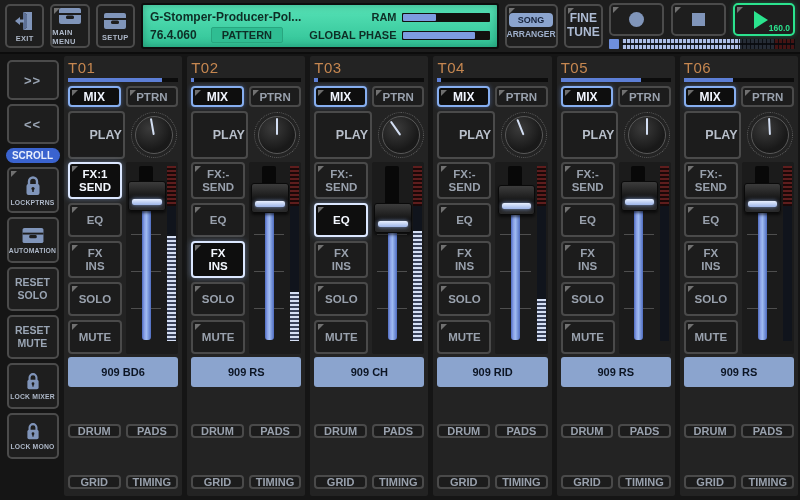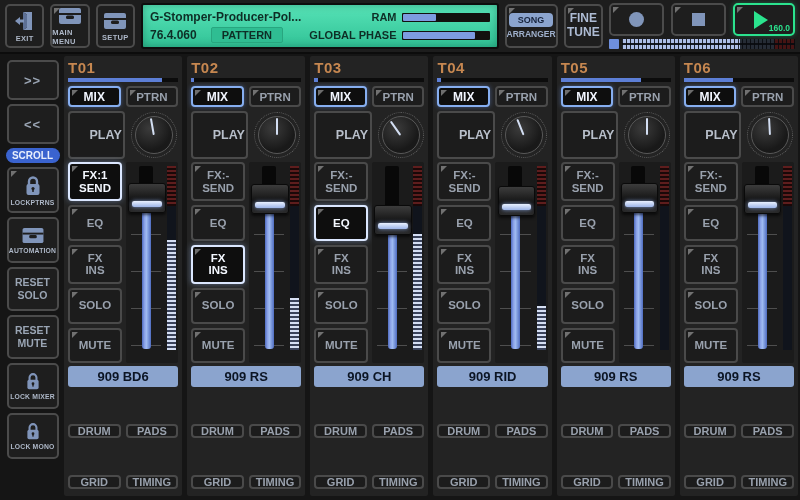--- a/index.html
+++ b/index.html
@@ -58,21 +58,21 @@
             justify-content:center; gap:2px; cursor:pointer; }
   .sb-arrow { height:40px; font-size:13px; letter-spacing:1px; }
   .sb-text { height:44px; font-size:10.5px; line-height:1.2; }
   .sb-icon { height:46px; }
   .sb-icon .lbl { font-size:6.8px; font-weight:bold; color:#aeb8c8; letter-spacing:.2px; }
   .scroll-pill { width:54px; height:15px; background:#3a63cf; border-radius:8px; color:#e8eefc;
                  font-size:10px; font-weight:bold; display:flex; align-items:center; justify-content:center; cursor:pointer; }
 
   .tracks { flex:1; display:grid; grid-template-columns:repeat(6,1fr); gap:5px; padding:2px 2px 2px 0; }
   .track { background:#232323; border-radius:2px; padding:3px 4px 2px; display:flex; flex-direction:column; position:relative; }
-  .track-title { font-size:15px; font-weight:bold; color:#c68750; letter-spacing:.5px; height:19px; }
+  .track-title { font-size:15px; font-weight:normal; color:#c68750; letter-spacing:.5px; height:19px; }
   .progress { height:4px; background:#0c0c0c; margin-bottom:4px; position:relative; }
   .progress .fill { position:absolute; left:0; top:0; bottom:0; background:#5d7fd6; }
 
   .row { display:flex; gap:5px; margin-bottom:4px; }
   .btn { position:relative; flex:1; background:#1c1c1c; border:2px solid #4a4a4a; border-radius:4px;
          color:#99a1ad; font-weight:bold; font-size:11.5px; display:flex; align-items:center;
          justify-content:center; cursor:pointer; padding:0 1px; }
   .btn.mix { height:21px; border-color:#86aef0; color:#f2f6ff; background:#0e0e0e; font-size:12px;
              box-shadow:0 0 5px rgba(110,150,235,.45); }
   .btn.ptrn { height:21px; }
@@ -105,21 +105,21 @@
             background:linear-gradient(180deg,#3c3c3c,#141414 55%,#2a2a2a); border:1px solid #0a0a0a;
             box-shadow:0 2px 3px rgba(0,0,0,.6); }
   .handle .stripe { position:absolute; left:3px; right:3px; bottom:5px; height:6px; border-radius:2px;
                     background:linear-gradient(180deg,#e8f0ff,#9cb4e8); box-shadow:0 0 4px rgba(150,180,240,.8); }
   .meter { position:absolute; right:2px; top:4px; bottom:13px; width:9px; background:#10141c; }
   .meter-red { position:absolute; top:0; left:0; right:0; height:40px;
                background:repeating-linear-gradient(180deg,#5e1d1d 0 2px,#1a0808 2px 4px); }
   .meter-lit { position:absolute; bottom:0; left:0; right:0;
                background:repeating-linear-gradient(180deg,#d5dff4 0 2px,#39425a 2px 4px); }
 
-  .name-pill { height:21px; background:#8ba4ce; border-radius:3px; color:#0c1524; font-size:13px;
+  .name-pill { height:30px; background:#8ba4ce; border-radius:3px; color:#0c1524; font-size:11px;
                font-weight:bold; display:flex; align-items:center; justify-content:center;
                margin-bottom:5px; cursor:pointer; }
   .small-row { margin-bottom:5px; }
   .small-row .btn { height:14px; font-size:11px;margin-top:32px; }
 
   .icon-svg { display:block; }
 </style>
 </head>
 <body>
 

